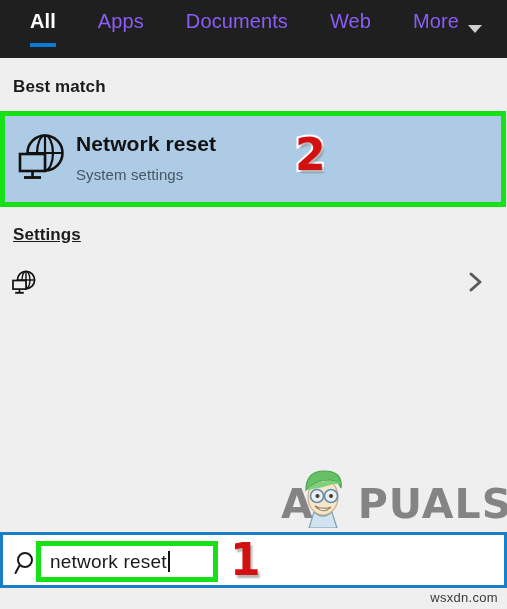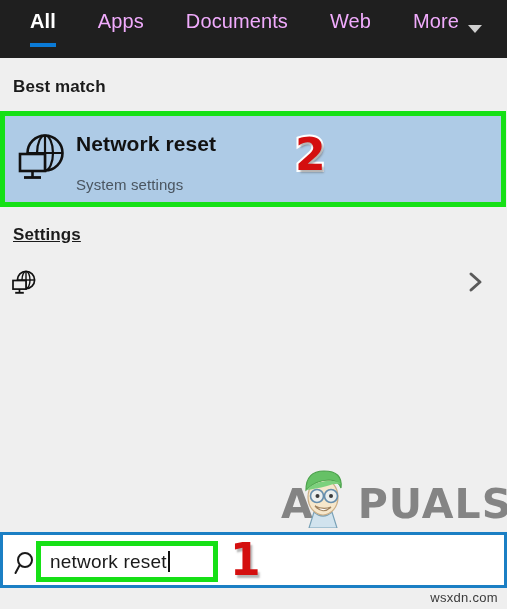--- a/index.html
+++ b/index.html
@@ -33,21 +33,21 @@
     height: 58px;
     width: 507px;
     display: flex;
     align-items: flex-start;
     padding-left: 30px;
     padding-top: 9px;
     box-sizing: border-box;
   }
   .tab {
     position: relative;
-    color: #f0abfc;
+    color: #8b5cf6;
     font-size: 20px;
     line-height: 24px;
     letter-spacing: 0.1px;
     padding: 0 0 0 0;
     margin-right: 42px;
     white-space: nowrap;
     cursor: default;
   }
   .tab.sel {
     color: #ffffff;
@@ -133,21 +133,21 @@
     font-size: 21px;
     font-weight: bold;
     color: #121212;
     line-height: 30px;
     letter-spacing: 0.1px;
   }
   .bm-sub {
     font-size: 15px;
     color: #4a5560;
     line-height: 24px;
-    margin-top: 14px;
+    margin-top: 4px;
     letter-spacing: 0.1px;
   }
 
   
   .settings-row {
     position: absolute;
     left: 0px;
     top: 198px;
     width: 507px;
     height: 54px;

